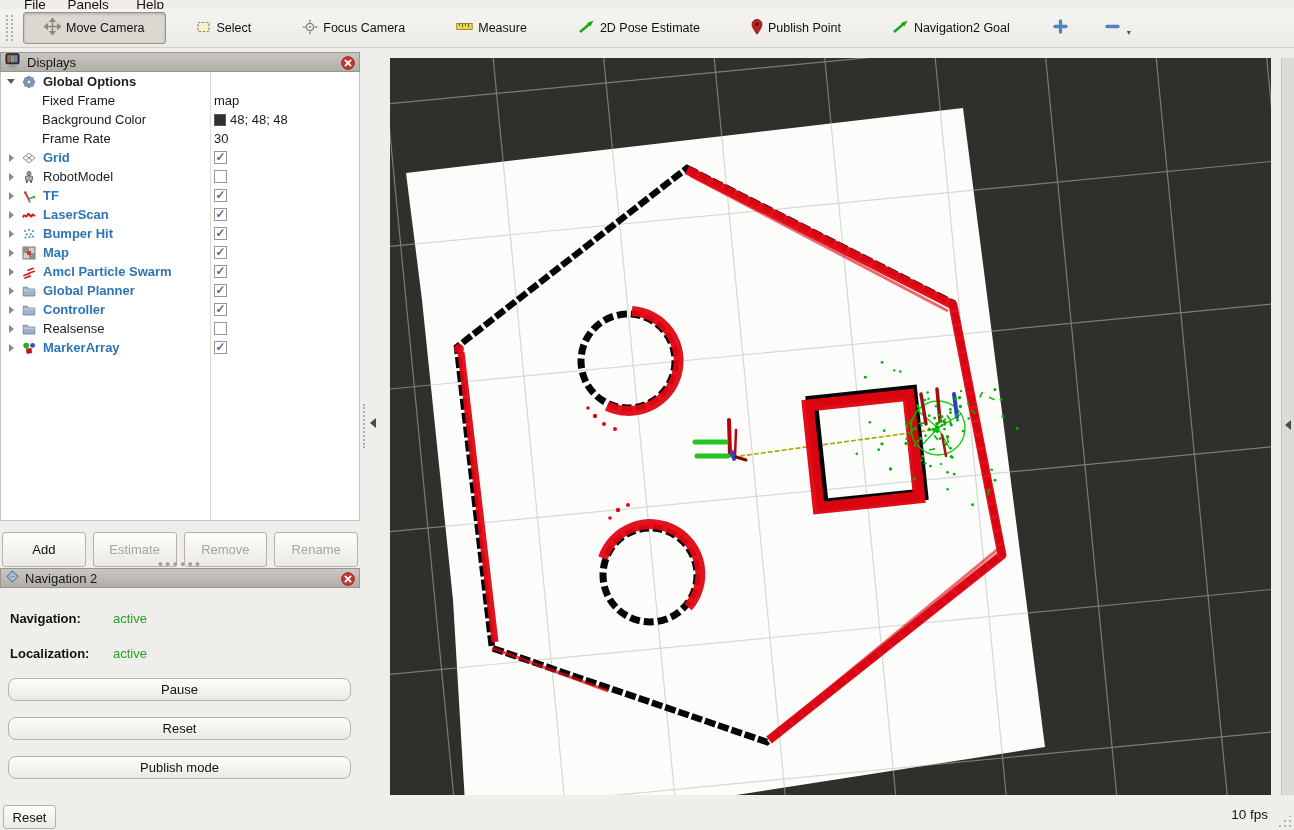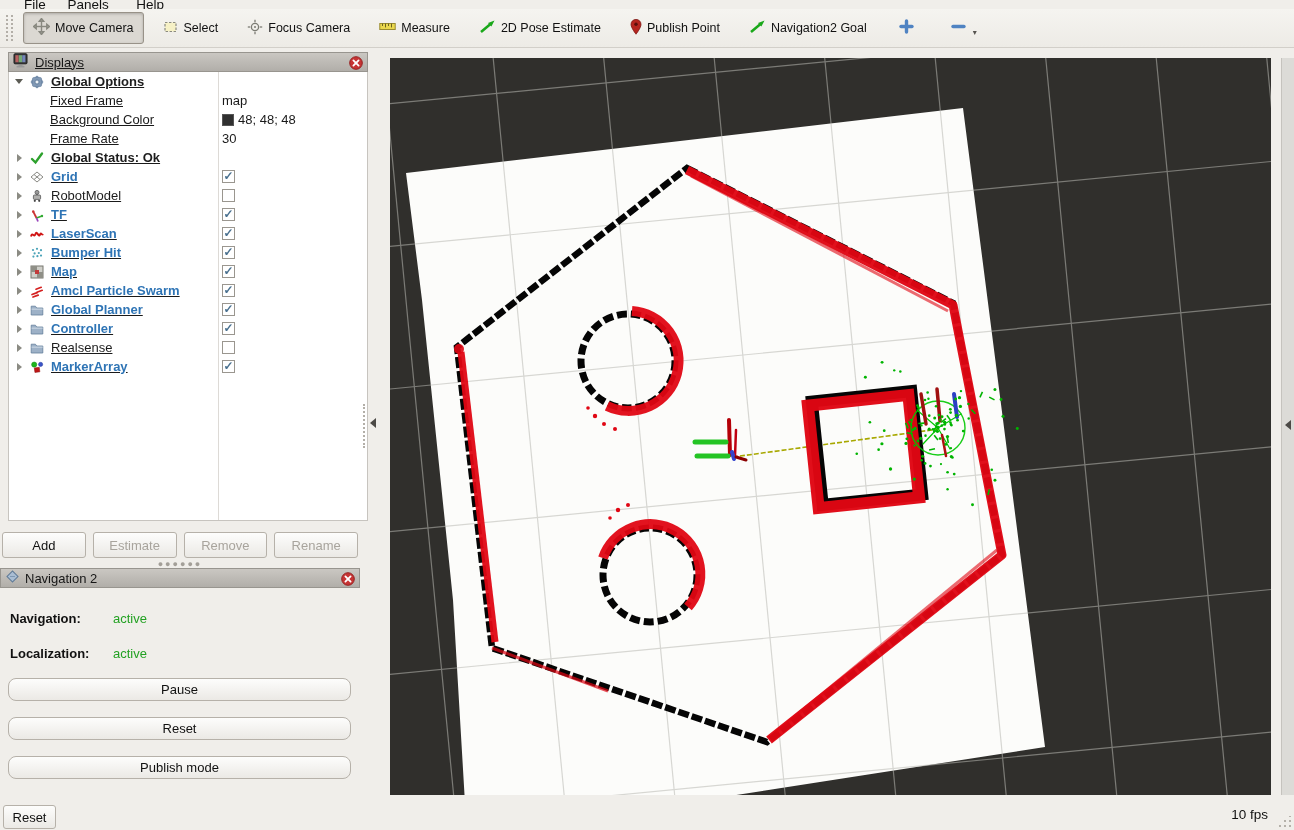--- a/index.html
+++ b/index.html
@@ -9,50 +9,50 @@
 
   
   #menubar { position:absolute; left:0; top:0; width:100%; height:9px; overflow:hidden; background:#f0eeea;padding-left:16px; }
   .menu-item { display:inline-block; font-size:13.5px; line-height:13px; transform:translateY(-3px); color:#111; cursor:default; }
   .menu-item::first-letter { text-decoration:underline; }
   .mi-file { margin-left:8px; } .mi-panels { margin-left:18px; } .mi-help { margin-left:24px; }
 
   
   #toolbar { position:absolute; left:0; top:9px; width:100%; height:39px; background:linear-gradient(#f5f4f0,#edebe6); border-bottom:1px solid #d2cfc9; display:flex; align-items:center; }
   #tb-handle { width:7px; height:26px; margin:0 10px 0 6px; border-left:2px dotted #b3afa8; border-right:2px dotted #b3afa8; }
-  .tool { display:inline-flex; align-items:center; gap:5px; padding:5px 9px; margin-right:9px; border:1px solid transparent; border-radius:3px; cursor:pointer; white-space:nowrap; }
+  .tool { display:inline-flex; align-items:center; gap:5px; padding:5px 20px; margin-right:9px; border:1px solid transparent; border-radius:3px; cursor:pointer; white-space:nowrap; }
   .tool.active { background:#dbd8d2; border-color:#989288; box-shadow:inset 0 1px 3px rgba(0,0,0,.22); }
   .tool .tlabel { font-size:12.5px; color:#111; }
   .tool-small { padding:5px 6px; }
   .caret { font-size:8px; color:#55534e; margin-left:2px; transform:translateY(4px); }
 
   
   .panel-header { position:relative; height:20px; background:linear-gradient(#cac7c2,#b1aea9); border:1px solid #98958f; display:flex; align-items:center; padding:0 4px; }
   .panel-title { margin-left:5px; font-size:13px; color:#161616; }
   .close-btn { position:absolute; right:4px; top:3px; width:14px; height:14px; cursor:pointer; }
 
-  #displays-panel { position:absolute; left:8px; top:52px; width:360px;text-decoration:underline; }
+  #displays-panel { position:absolute; left:0; top:52px; width:360px; }
   #tree { background:#ffffff; height:449px; border:1px solid #c7c4bf; border-top:none; position:relative; overflow:hidden; }
   #tree-divider { position:absolute; left:209px; top:0; bottom:0; width:1px; background:#dddad6; }
   .trow { display:flex; align-items:center; height:19px; position:relative; }
   .exp { width:14px; display:inline-flex; justify-content:center; align-items:center; flex:0 0 14px; margin-left:3px; }
   .exp-r { width:0; height:0; border-left:5px solid #8b8b83; border-top:4px solid transparent; border-bottom:4px solid transparent; }
   .exp-d { width:0; height:0; border-top:5px solid #5c5c55; border-left:4px solid transparent; border-right:4px solid transparent; }
   .ricon { width:16px; flex:0 0 16px; margin:0 6px 0 3px; display:inline-flex; justify-content:center; }
   .rlabel { white-space:nowrap; }
   .lbl-bold { font-weight:bold; color:#1d1d1d; }
   .lbl-display-on { font-weight:bold; color:#2e74b5; }
   .lbl-display-off { color:#1d1d1d; }
   .rval { position:absolute; left:213px; display:inline-flex; align-items:center; gap:4px; }
   .swatch { width:12px; height:12px; background:#303030; border:1px solid #555; display:inline-block; }
   .cbx { width:13px; height:13px; background:#fff; border:1px solid #9a968f; display:inline-flex; align-items:center; justify-content:center; font-size:12px; font-weight:bold; color:#49708f; line-height:11px; cursor:pointer; }
   .prop-indent { margin-left:41px; }
 
   #display-actions { position:absolute; left:0; top:532px; width:360px; display:flex; gap:7px; padding:0 2px; }
-  .pbtn { flex:1; height:26px; background:linear-gradient(#fdfdfc,#ebe9e5); border:1px solid #b6b1a9; border-radius:3px; font-family:"Liberation Sans",sans-serif; font-size:13px; color:#111; cursor:pointer; }
+  .pbtn { flex:1; height:35px; background:linear-gradient(#fdfdfc,#ebe9e5); border:1px solid #b6b1a9; border-radius:3px; font-family:"Liberation Sans",sans-serif; font-size:13px; color:#111; cursor:pointer; }
   .pbtn:disabled { color:#a8a49d; }
 
   #panel-splitter-dots { position:absolute; left:150px; top:559px; width:60px; text-align:center; color:#a39f98; font-size:9px; letter-spacing:2px; }
 
   #nav2-panel { position:absolute; left:0; top:568px; width:360px; height:227px; }
   .nfield { position:absolute; left:10px; display:flex; }
   .nfield .nlabel { font-weight:bold; color:#111; width:103px; }
   .nfield .nvalue { color:#23a123; }
   .nav-btn { position:absolute; left:8px; width:343px; height:23px;border-radius:8px; }
 
@@ -227,32 +227,20 @@
               <span class="swatch" style="background: rgb(48, 48, 48);"></span>
               <span>48; 48; 48</span>
             </span>
   </div>
           <div class="trow">
 
     <span class="rlabel prop-indent">Frame Rate</span>
     <span class="rval">
               <span>30</span>
             </span>
-  </div>
-          <div class="trow">
-    <span class="exp">
-              <span class="exp-r"></span>
-            </span>
-    <span class="ricon">
-              <svg width="14" height="14" viewBox="0 0 14 14">
-                <path d="M2,8 L5.5,11.5 L12,2.5" fill="none" stroke="#2da12d" stroke-width="2.4" stroke-linecap="round"></path>
-              </svg>
-            </span>
-    <span class="rlabel lbl-bold">Global Status: Ok</span>
-    <span class="rval"></span>
   </div>
           <div class="trow">
     <span class="exp">
               <span class="exp-r"></span>
             </span>
     <span class="ricon">
               <svg width="14" height="14" viewBox="0 0 14 14">
                 <g stroke="#8a8a84" fill="none" stroke-width="1">
                   <path d="M7,2 L13,7 L7,12 L1,7 Z"></path>
                   <path d="M4,4.5 L10,9.5 M10,4.5 L4,9.5"></path>

